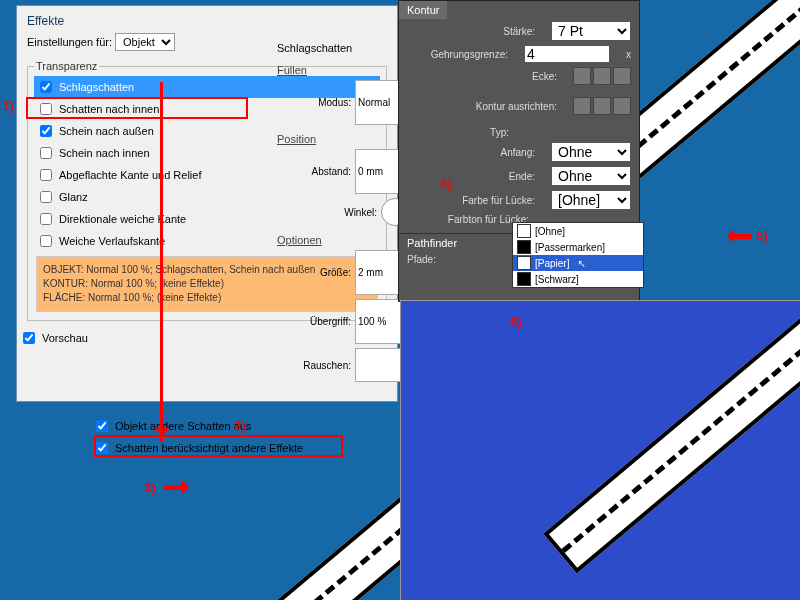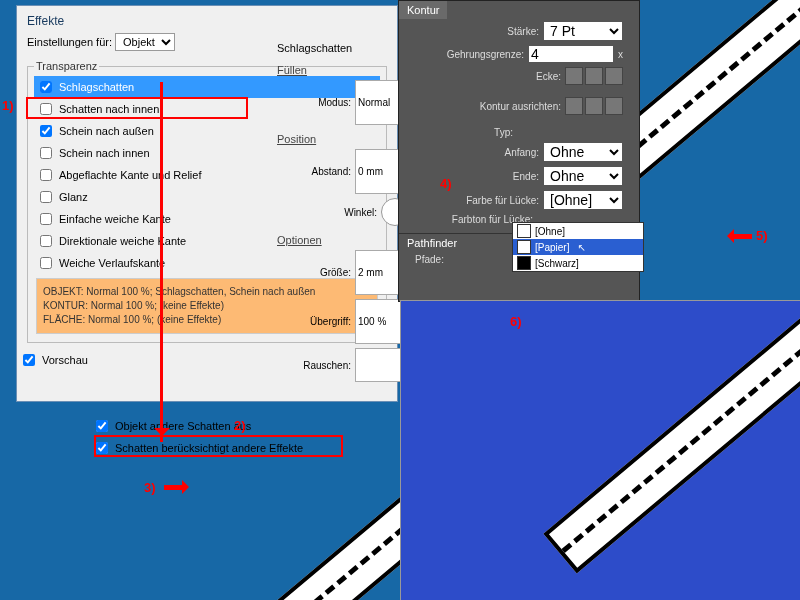--- a/index.html
+++ b/index.html
@@ -17,21 +17,21 @@
 .box{border:1px solid #ccc;background:#fdba74;padding:6px;margin:4px 2px;font-size:10px;line-height:1.4;color:#333}
 .col2{position:absolute;left:256px;top:34px;width:140px}
 .grp{font-size:11px;padding:2px 4px 6px}
 .grp h2{font-size:11px;font-weight:normal;margin:6px 0 2px;text-decoration:underline;color:#444}
 .frow{display:flex;align-items:center;justify-content:flex-end;gap:4px;padding:2px 0}
 .frow .l{text-align:right;font-size:10px}
 .frow .v{width:48px;background:#fff;border:1px solid #aaa;padding:16px 2px;font-size:10px}
 .lowchk{position:absolute;left:90px;top:415px;width:255px}
 .kontur{left:398px;top:0;width:240px;height:300px;background:#555;color:#ddd;border:1px solid #222}
 .kontur .tab{background:#6a6a6a;color:#fff;padding:3px 8px;display:inline-block;font-size:11px}
-.krow{display:flex;align-items:center;justify-content:flex-end;gap:4px;padding:2px 16px;font-size:10px}
+.krow{display:flex;align-items:center;justify-content:flex-end;gap:16px;padding:2px 8px;font-size:10px}
 .krow .kl{text-align:right;color:#ddd}
 .krow select,.krow .dd{background:#fff;color:#000;font-size:14px;border:1px solid #555;min-width:80px;padding:0 2px}
 .icons{display:flex;gap:2px}.icons span{width:16px;height:16px;background:#777;border:1px solid #444}
 .ddlist{position:absolute;left:512px;top:222px;width:130px;background:#fff;border:1px solid #333;font-size:10px;z-index:5}
 .ddlist div{padding:1px 4px;display:flex;align-items:center;gap:4px}
 .ddlist .sel{background:#2a5fd1;color:#fff}
 .sw{width:12px;height:12px;border:1px solid #333;display:inline-block}
 .redbox{position:absolute;border:2px solid red;pointer-events:none}
 .redtxt{position:absolute;color:red;font-weight:bold;font-size:13px}
 .arrow{position:absolute;width:30px;height:10px}
@@ -81,24 +81,20 @@
         <div class="chk">
           <input type="checkbox" style="">
           <span>Abgeflachte Kante und Relief</span>
         </div>
         <div class="chk">
           <input type="checkbox" style="">
           <span>Glanz</span>
         </div>
         <div class="chk">
           <input type="checkbox" style="">
-          <span>Einfache weiche Kante</span>
-        </div>
-        <div class="chk">
-          <input type="checkbox" style="">
           <span>Direktionale weiche Kante</span>
         </div>
         <div class="chk">
           <input type="checkbox" style="">
           <span>Weiche Verlaufskante</span>
         </div>
       </div>
     <div class="box">
       <div>OBJEKT: Normal 100 %; Schlagschatten, Schein nach außen</div>
       <div>KONTUR: Normal 100 %; (keine Effekte)</div>
@@ -211,20 +207,24 @@
     <div class="krow" style="justify-content:flex-start">
         <span class="kl">Pfade:</span>
       </div>
   </div>
 </div>
 
 <div class="ddlist">
   <div>
       <span class="sw" style="background:#fff;position:relative"></span>
       <span>[Ohne]</span>
+    </div>
+  <div>
+      <span class="sw" style="background:#000"></span>
+      <span>[Passermarken]</span>
     </div>
   <div class="sel">
       <span class="sw" style="background:#fff"></span>
       <span>[Papier]</span>
       <span style="margin-left:4px">↖</span>
     </div>
   <div>
       <span class="sw" style="background:#000"></span>
       <span>[Schwarz]</span>
     </div>

